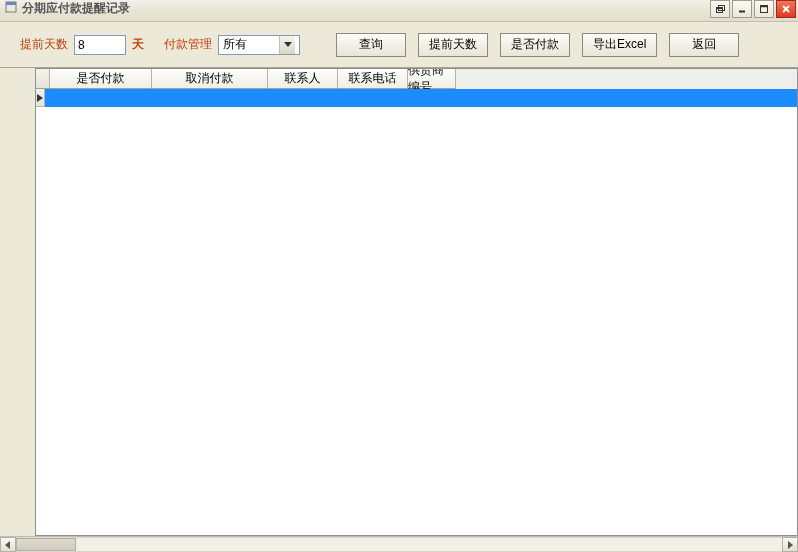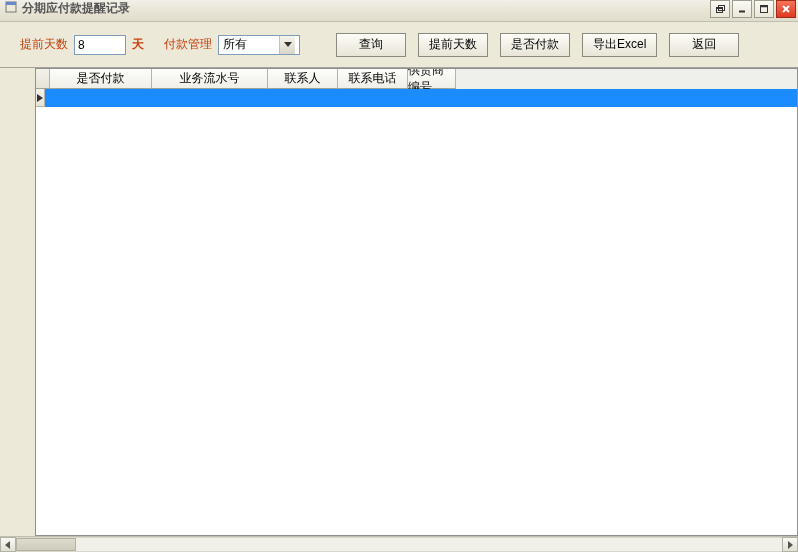--- a/index.html
+++ b/index.html
@@ -265,21 +265,21 @@
     <div class="btn">
         <span>返回</span>
       </div>
   </div>
 
   <div class="grid-area">
     <div class="grid-header">
       <div class="ghcell row-indicator"></div>
 
     <div class="ghcell" style="width: 102px;">是否付款</div>
-        <div class="ghcell" style="width: 116px;">业务流水号</div>
+        <div class="ghcell" style="width: 116px;">取消付款</div>
         <div class="ghcell" style="width: 70px;">联系人</div>
         <div class="ghcell" style="width: 70px;">联系电话</div>
         <div class="ghcell" style="width: 48px;">供货商编号</div>
       </div>
     <div class="grid-body">
 
     <div class="grid-row selected">
           <div class="row-indicator-cell">
             <svg width="8" height="10" viewBox="0 0 8 10">
               <polygon points="1,1 7,5 1,9" fill="#333"></polygon>

